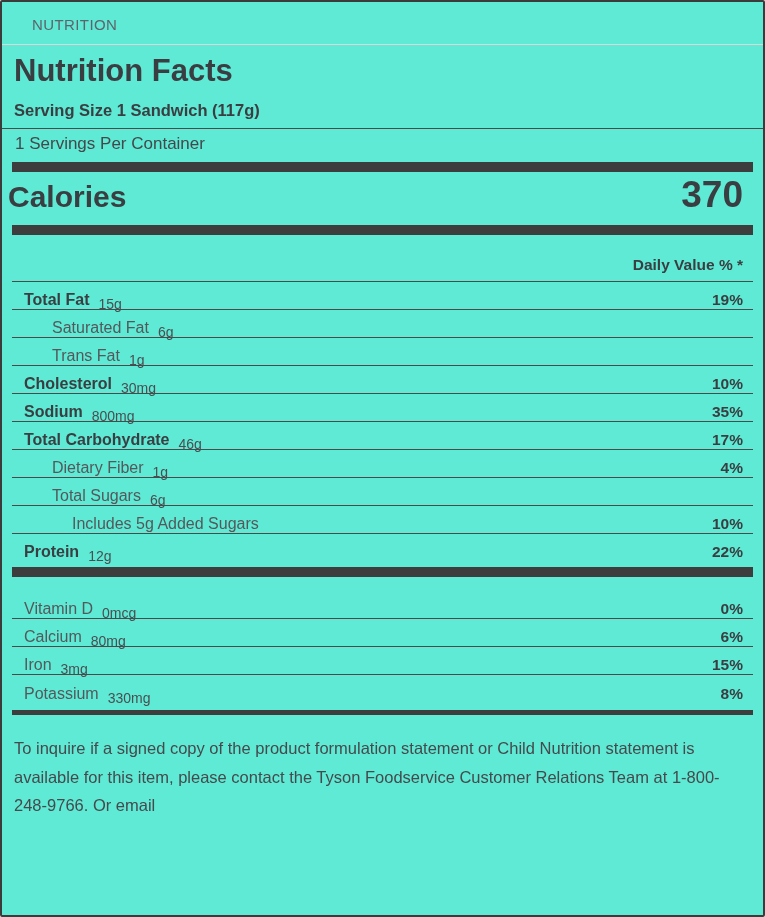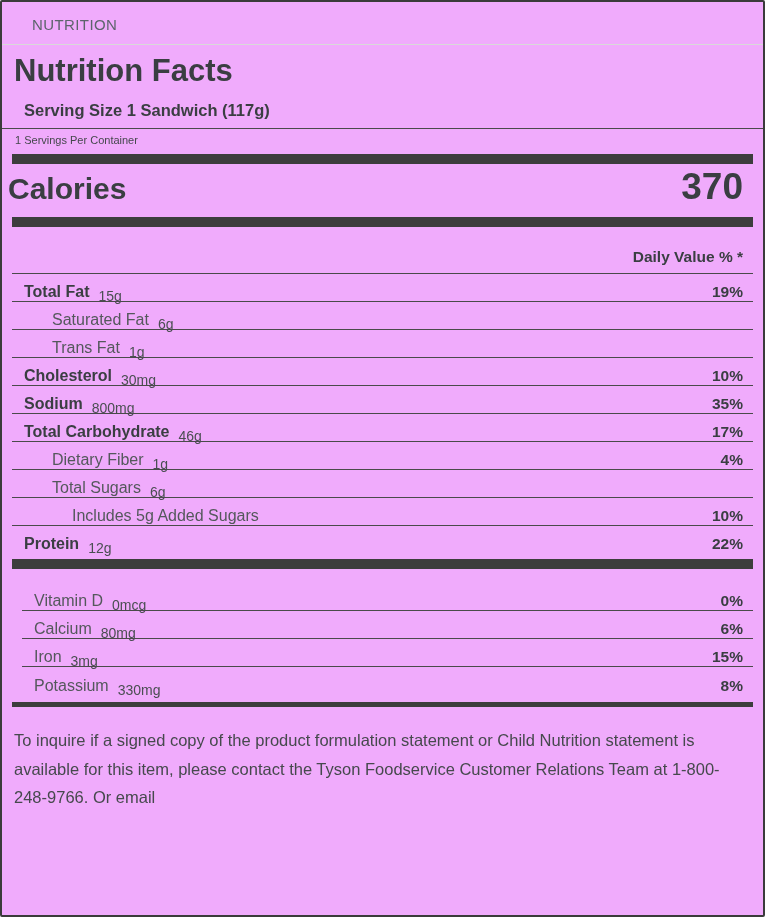--- a/index.html
+++ b/index.html
@@ -6,21 +6,21 @@
   html, body { background: #fff; }
   body {
     font-family: "Liberation Sans", "DejaVu Sans", sans-serif;
     color: #3d4043;
   }
   .page {
     width: 765px;
     height: 917px;
     border: 2px solid #3b3b3b;
     border-radius: 2px;
-    background: #f0abfc;
+    background: #5eead4;
     overflow: hidden;
   }
 
   
   .section-header {
     padding: 14px 0 11px 30px;
     border-bottom: 1px solid #d9d9d9;
     font-size: 15px;
     letter-spacing: 0.4px;
     color: #5d646c;
@@ -30,25 +30,25 @@
     font-size: 31px;
     font-weight: bold;
     color: #3a3e42;
     padding: 8px 0 10px 12px;
   }
 
   .serving-size {
     font-size: 16.5px;
     font-weight: bold;
     color: #3a3e42;
-    padding: 2px 0 8px 22px;
+    padding: 2px 0 8px 12px;
     border-bottom: 1px solid #4a4a4a;
   }
   .servings-per-container {
-    font-size: 11px;
+    font-size: 17px;
     color: #44484c;
     padding: 5px 0 8px 13px;
   }
 
   .bar-thick { height: 10px; background: #3d3d3d; margin: 0 10px; }
   .bar-medium { height: 5px; background: #3d3d3d; margin: 0 10px; }
 
   .amount-per-serving {
     margin-top: 21px;
     padding-left: 22px;
@@ -95,21 +95,21 @@
     font-size: 14px;
     color: #4a4e52;
     margin-left: 9px;
     position: relative;
     top: 3px;
     white-space: nowrap;
   }
   .ndv { margin-left: auto; font-size: 15.5px; font-weight: bold; color: #3a3e42; }
 
   .after-protein-bar { margin-top: 6px; }
-  .vitamins-wrap { margin-top: 14px; padding-left: 10px; }
+  .vitamins-wrap { margin-top: 14px; }
   .after-vitamins-bar { margin-top: 7px; }
 
   
   .footnotes {
     margin: 19px 14px 0 12px;
     font-size: 16.5px;
     line-height: 28.5px;
     color: #46494d;
   }
   .footnotes p + p { margin-top: 29px; }

